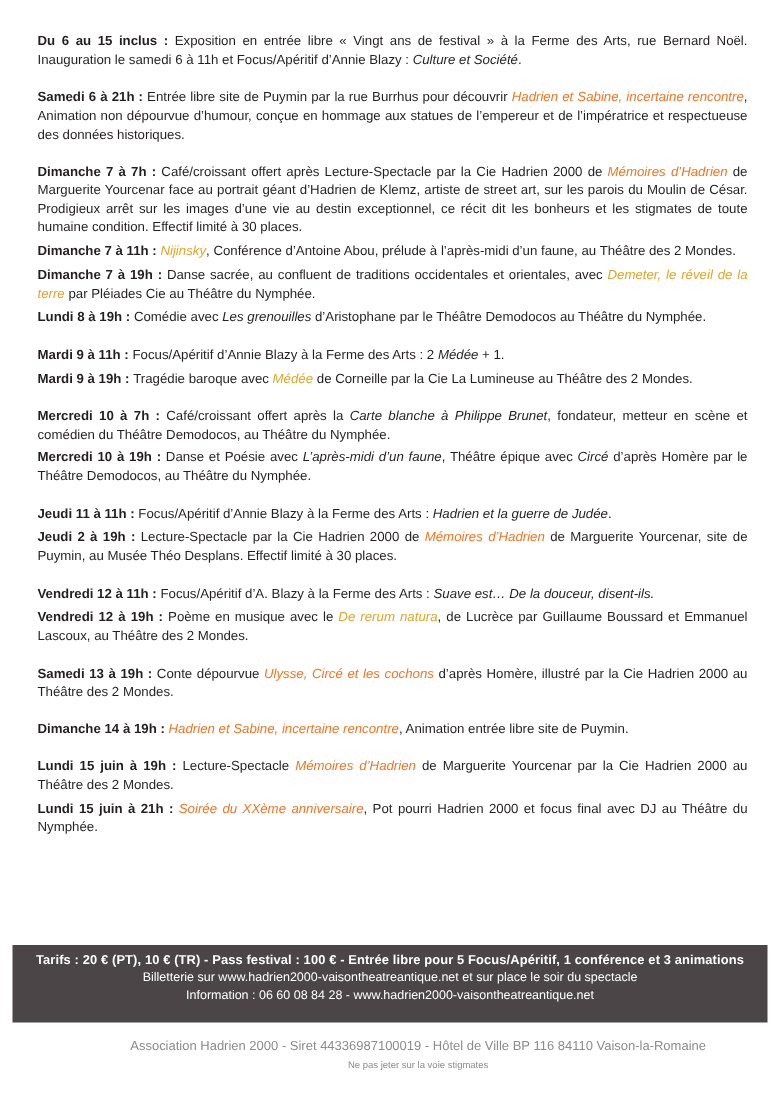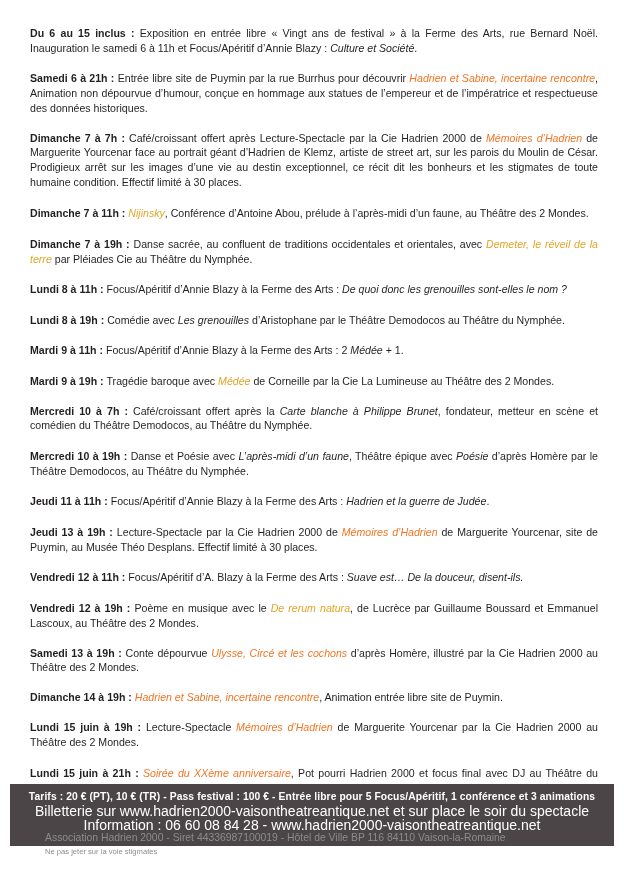--- a/index.html
+++ b/index.html
@@ -26,59 +26,58 @@
   }
   p.evt {
     margin: 0 0 0 0;
     font-size: 10.6px;
     line-height: 14.9px;
     text-align: justify;
     text-indent: 0;
     padding-right: 12px;
     hyphens: none;
   }
-  p.evt + p.evt { margin-top: 16px; }
+  p.evt + p.evt { margin-top: 4px; }
   .gap-lg { margin-top: 15px !important; }
   .lead { font-weight: bold; }
   .ital { font-style: italic; }
   .orange { color: #f07522; font-style: italic; }
   .gold { color: #e0a526; font-style: italic; }
 
   
   .banner {
     position: absolute;
     left: 10px;
     right: 10px;
     top: 756px;
     height: 62px;
     background: #4b4547;
     color: #ffffff;
     box-sizing: border-box;
     padding: 6px 10px 0 10px;
     text-align: center;
-    margin-top: 28px;
   }
   .banner .l1 {
     font-size: 10.3px;
     font-weight: bold;
     line-height: 14px;
     letter-spacing: 0.1px;
   }
   .banner .l2, .banner .l3 {
-    font-size: 14px;
+    font-size: 10px;
     line-height: 14px;
     font-weight: normal;
   }
 
   .footer {
     position: absolute;
     left: 0;
     right: 0;
     top: 830px;
-    text-align: left;
+    text-align: center;
     color: #8c8c8c;
     padding-left: 45px;
   }
   .footer .f1 {
     font-size: 10.4px;
     line-height: 15px;
   }
   .footer .f2 {
     font-size: 7.6px;
     line-height: 12px;
@@ -89,28 +88,27 @@
 <body>
 
 <div id="page">
 
   <div class="content">
       <p class="evt"><span class="lead">Du 6 au 15 inclus : </span><span>Exposition en entrée libre « Vingt ans de festival » à la Ferme des Arts, rue Bernard Noël. Inauguration le samedi 6 à 11h et Focus/Apéritif d’Annie Blazy : </span><span class="ital">Culture et Société</span><span>.</span></p>
       <p class="evt gap-lg"><span class="lead">Samedi 6 à 21h : </span><span>Entrée libre site de Puymin par la rue Burrhus pour découvrir </span><span class="orange">Hadrien et Sabine, incertaine rencontre</span><span>, Animation non dépourvue d’humour, conçue en hommage aux statues de l’empereur et de l’impératrice et respectueuse des données historiques.</span></p>
       <p class="evt gap-lg"><span class="lead">Dimanche 7 à 7h : </span><span>Café/croissant offert après Lecture-Spectacle par la Cie Hadrien 2000 de </span><span class="orange">Mémoires d’Hadrien</span><span> de Marguerite Yourcenar face au portrait géant d’Hadrien de Klemz, artiste de street art, sur les parois du Moulin de César. Prodigieux arrêt sur les images d’une vie au destin exceptionnel, ce récit dit les bonheurs et les stigmates de toute humaine condition. Effectif limité à 30 places.</span></p>
       <p class="evt"><span class="lead">Dimanche 7 à 11h : </span><span class="gold">Nijinsky</span><span>, Conférence d’Antoine Abou, prélude à l’après-midi d’un faune, au Théâtre des 2 Mondes.</span></p>
       <p class="evt"><span class="lead">Dimanche 7 à 19h : </span><span>Danse sacrée, au confluent de traditions occidentales et orientales, avec </span><span class="gold">Demeter, le réveil de la terre</span><span> par Pléiades Cie au Théâtre du Nymphée.</span></p>
-      <p class="evt gap-lg"><span class="lead">Lundi 8 à 11h : </span><span>Focus/Apéritif d’Annie Blazy à la Ferme des Arts : </span><span class="ital">De quoi donc les grenouilles sont-elles le nom ?</span></p>
       <p class="evt"><span class="lead">Lundi 8 à 19h : </span><span>Comédie avec </span><span class="ital">Les grenouilles</span><span> d’Aristophane par le Théâtre Demodocos au Théâtre du Nymphée.</span></p>
       <p class="evt gap-lg"><span class="lead">Mardi 9 à 11h : </span><span>Focus/Apéritif d’Annie Blazy à la Ferme des Arts : 2 </span><span class="ital">Médée</span><span> + 1.</span></p>
       <p class="evt"><span class="lead">Mardi 9 à 19h : </span><span>Tragédie baroque avec </span><span class="gold">Médée</span><span> de Corneille par la Cie La Lumineuse au Théâtre des 2 Mondes.</span></p>
       <p class="evt gap-lg"><span class="lead">Mercredi 10 à 7h : </span><span>Café/croissant offert après la </span><span class="ital">Carte blanche à Philippe Brunet</span><span>, fondateur, metteur en scène et comédien du Théâtre Demodocos, au Théâtre du Nymphée.</span></p>
-      <p class="evt"><span class="lead">Mercredi 10 à 19h : </span><span>Danse et Poésie avec </span><span class="ital">L’après-midi d’un faune</span><span>, Théâtre épique avec </span><span class="ital">Poésie</span><span> d’après Homère par le Théâtre Demodocos, au Théâtre du Nymphée.</span></p>
+      <p class="evt"><span class="lead">Mercredi 10 à 19h : </span><span>Danse et Poésie avec </span><span class="ital">L’après-midi d’un faune</span><span>, Théâtre épique avec </span><span class="ital">Circé</span><span> d’après Homère par le Théâtre Demodocos, au Théâtre du Nymphée.</span></p>
       <p class="evt gap-lg"><span class="lead">Jeudi 11 à 11h : </span><span>Focus/Apéritif d’Annie Blazy à la Ferme des Arts : </span><span class="ital">Hadrien et la guerre de Judée</span><span>.</span></p>
-      <p class="evt"><span class="lead">Jeudi 13 à 19h : </span><span>Lecture-Spectacle par la Cie Hadrien 2000 de </span><span class="orange">Mémoires d’Hadrien</span><span> de Marguerite Yourcenar, site de Puymin, au Musée Théo Desplans. Effectif limité à 30 places.</span></p>
+      <p class="evt"><span class="lead">Jeudi 2 à 19h : </span><span>Lecture-Spectacle par la Cie Hadrien 2000 de </span><span class="orange">Mémoires d’Hadrien</span><span> de Marguerite Yourcenar, site de Puymin, au Musée Théo Desplans. Effectif limité à 30 places.</span></p>
       <p class="evt gap-lg"><span class="lead">Vendredi 12 à 11h : </span><span>Focus/Apéritif d’A. Blazy à la Ferme des Arts : </span><span class="ital">Suave est…  De la douceur, disent-ils.</span></p>
       <p class="evt"><span class="lead">Vendredi 12 à 19h : </span><span>Poème en musique avec le </span><span class="gold">De rerum natura</span><span>, de Lucrèce par Guillaume Boussard et Emmanuel Lascoux, au Théâtre des 2 Mondes.</span></p>
       <p class="evt gap-lg"><span class="lead">Samedi 13 à 19h : </span><span>Conte dépourvue </span><span class="orange">Ulysse, Circé et les cochons</span><span> d’après Homère, illustré par la Cie Hadrien 2000 au Théâtre des 2 Mondes.</span></p>
       <p class="evt gap-lg"><span class="lead">Dimanche 14 à 19h : </span><span class="orange">Hadrien et Sabine, incertaine rencontre</span><span>, Animation entrée libre site de Puymin.</span></p>
       <p class="evt gap-lg"><span class="lead">Lundi 15 juin à 19h : </span><span>Lecture-Spectacle </span><span class="orange">Mémoires d’Hadrien</span><span> de Marguerite Yourcenar par la Cie Hadrien 2000 au Théâtre des 2 Mondes.</span></p>
       <p class="evt"><span class="lead">Lundi 15 juin à 21h : </span><span class="orange">Soirée du XXème anniversaire</span><span>, Pot pourri Hadrien 2000 et focus final avec DJ au Théâtre du Nymphée.</span></p>
     </div>
 
   <div class="banner">
     <div class="l1">Tarifs : 20 € (PT), 10 € (TR) - Pass festival : 100 € - Entrée libre pour 5 Focus/Apéritif, 1 conférence et 3 animations</div>

